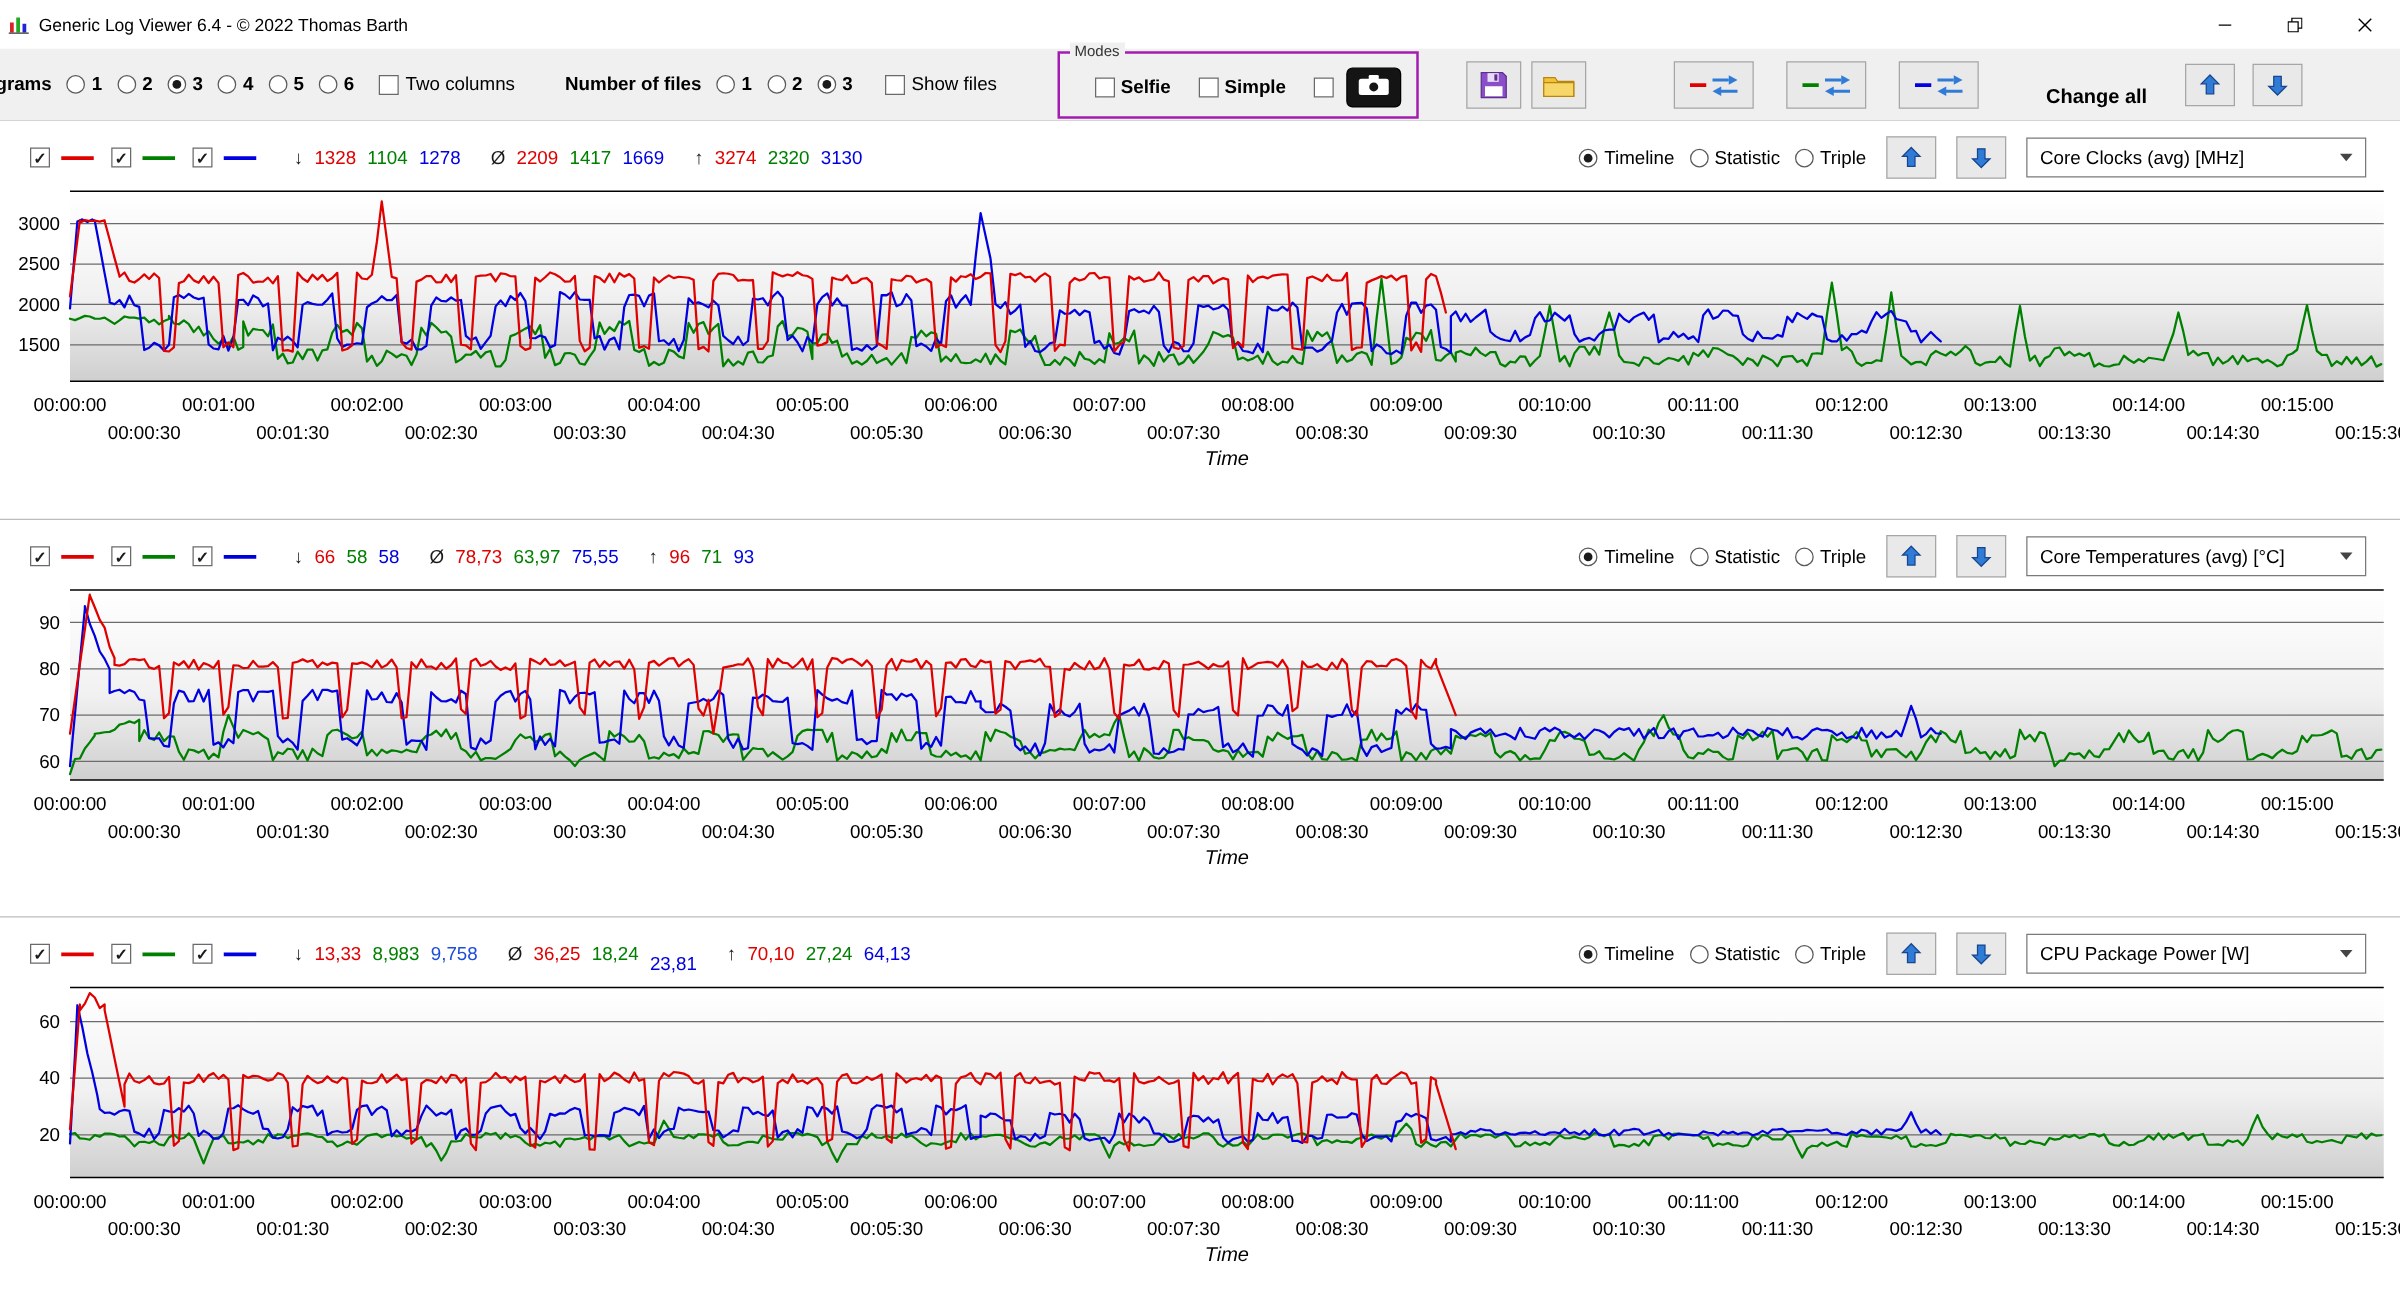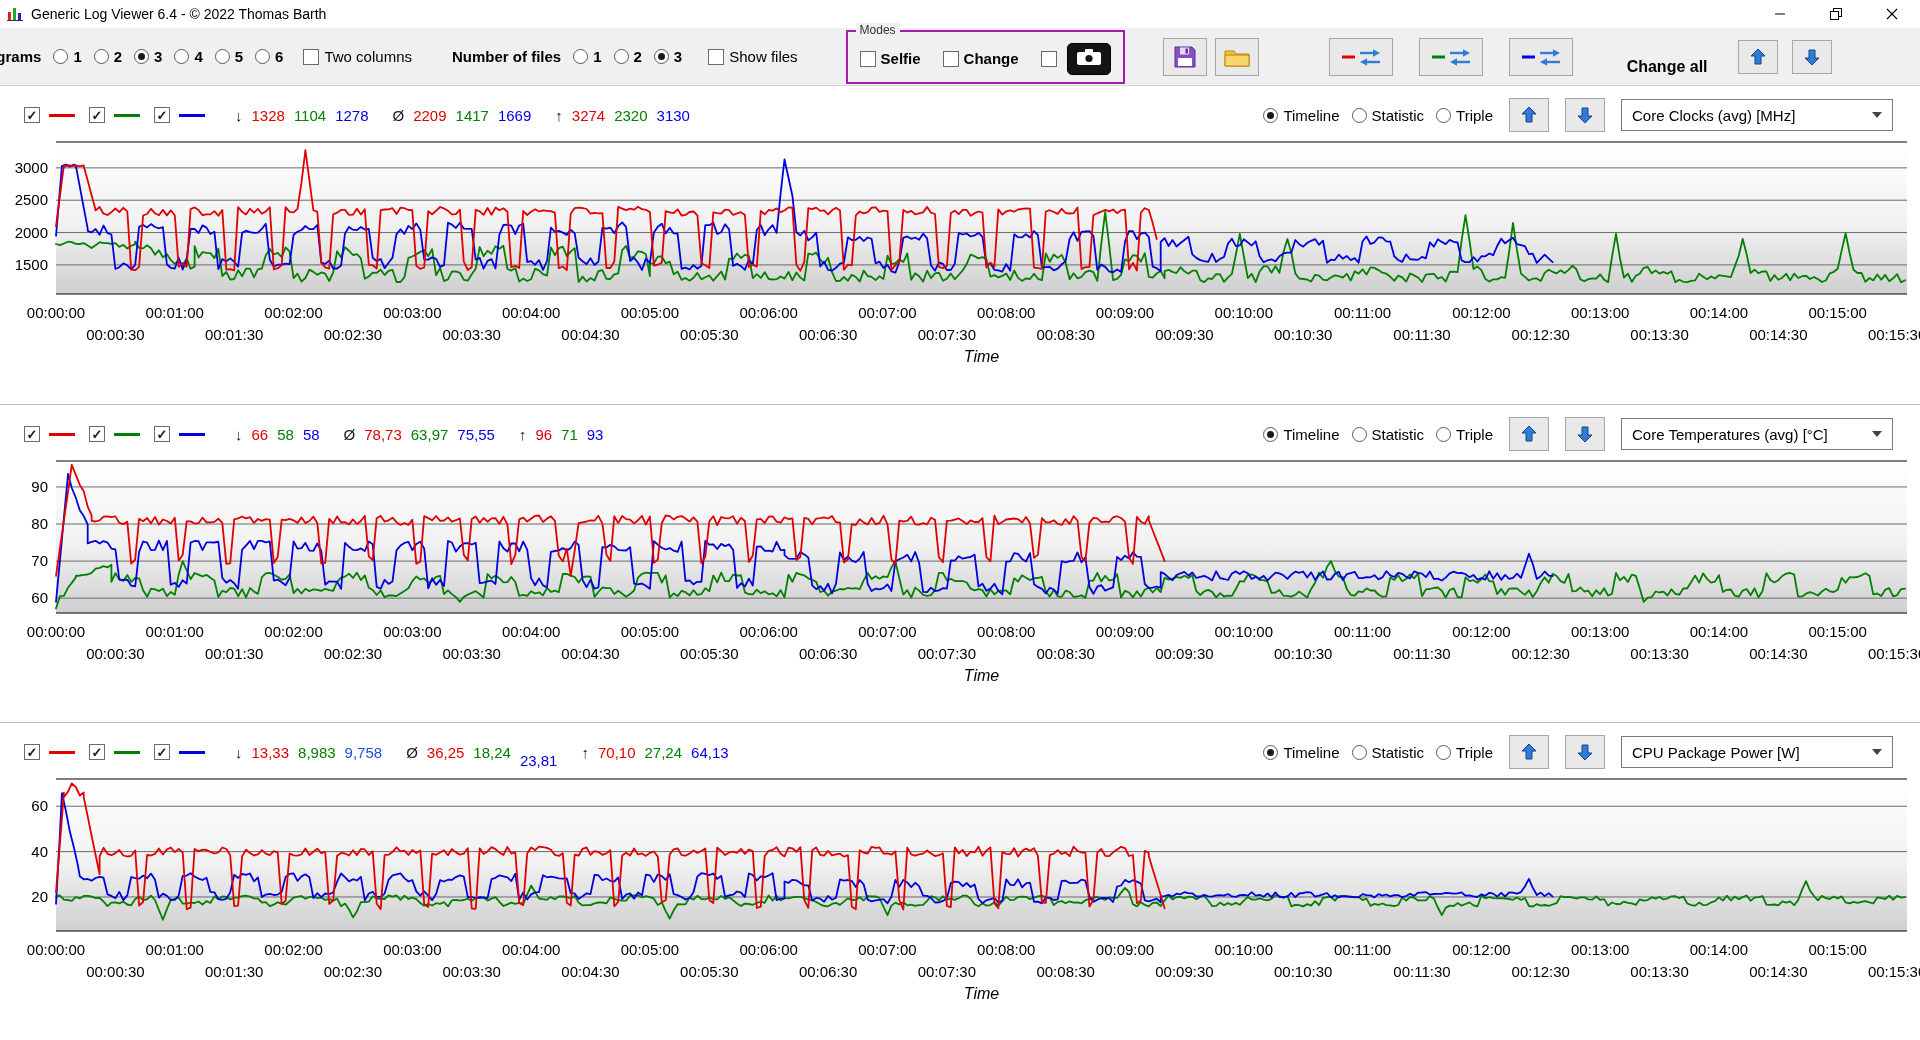--- a/index.html
+++ b/index.html
@@ -1,20 +1,20 @@
 <!DOCTYPE html>
 <html><head>
 <meta charset="utf-8">
 <style>
   * { box-sizing: border-box; margin: 0; padding: 0; }
   html,body { width:1920px; height:1040px; overflow:hidden; background:#fff;
               font-family:"Liberation Sans", sans-serif; color:#000; }
 
   
-  .titlebar { height:28px; background:#ffffff; display:flex; align-items:center; padding-left:6px; }
+  .titlebar { height:39px; background:#ffffff; display:flex; align-items:center; padding-left:6px; }
   .titlebar .title { font-size:14px; margin-left:7px; }
   .win-controls { margin-left:auto; display:flex; height:100%; }
   .win-btn { width:56px; height:100%; display:flex; align-items:center; justify-content:center;
              background:transparent; border:none; }
 
   
   .toolbar { height:58px; background:#f0f0f0; border-bottom:1px solid #d4d4d4;
              display:flex; align-items:center; font-size:15px; }
   .bold { font-weight:bold; }
   .opt { display:inline-flex; align-items:center; gap:5px; margin-left:12px; white-space:nowrap; }
@@ -144,27 +144,27 @@
       <span class="bold">3</span>
     </label>
 
   <label class="opt show-files">
     <span class="cb"></span>
       <span>Show files</span>
   </label>
 
   <div class="modes-group">
     <span class="modes-legend">Modes</span>
-    <label class="opt" style="margin-left:0">
+    <label class="opt" style="margin-left:16px">
       <span class="cb"></span>
         <span class="bold">Selfie</span>
     </label>
     <label class="opt">
       <span class="cb"></span>
-        <span class="bold">Change</span>
+        <span class="bold">Simple</span>
     </label>
     <label class="opt">
         <span class="cb"></span>
       </label>
     <button class="camera-btn">
       <svg width="26" height="18" viewBox="0 0 26 18">
         <rect x="9" y="1" width="8" height="4" rx="1" fill="#fff"></rect>
         <rect x="1" y="4" width="24" height="13" rx="2" fill="#fff"></rect>
         <circle cx="13" cy="10.5" r="3.6" fill="#141414"></circle>
       </svg>

